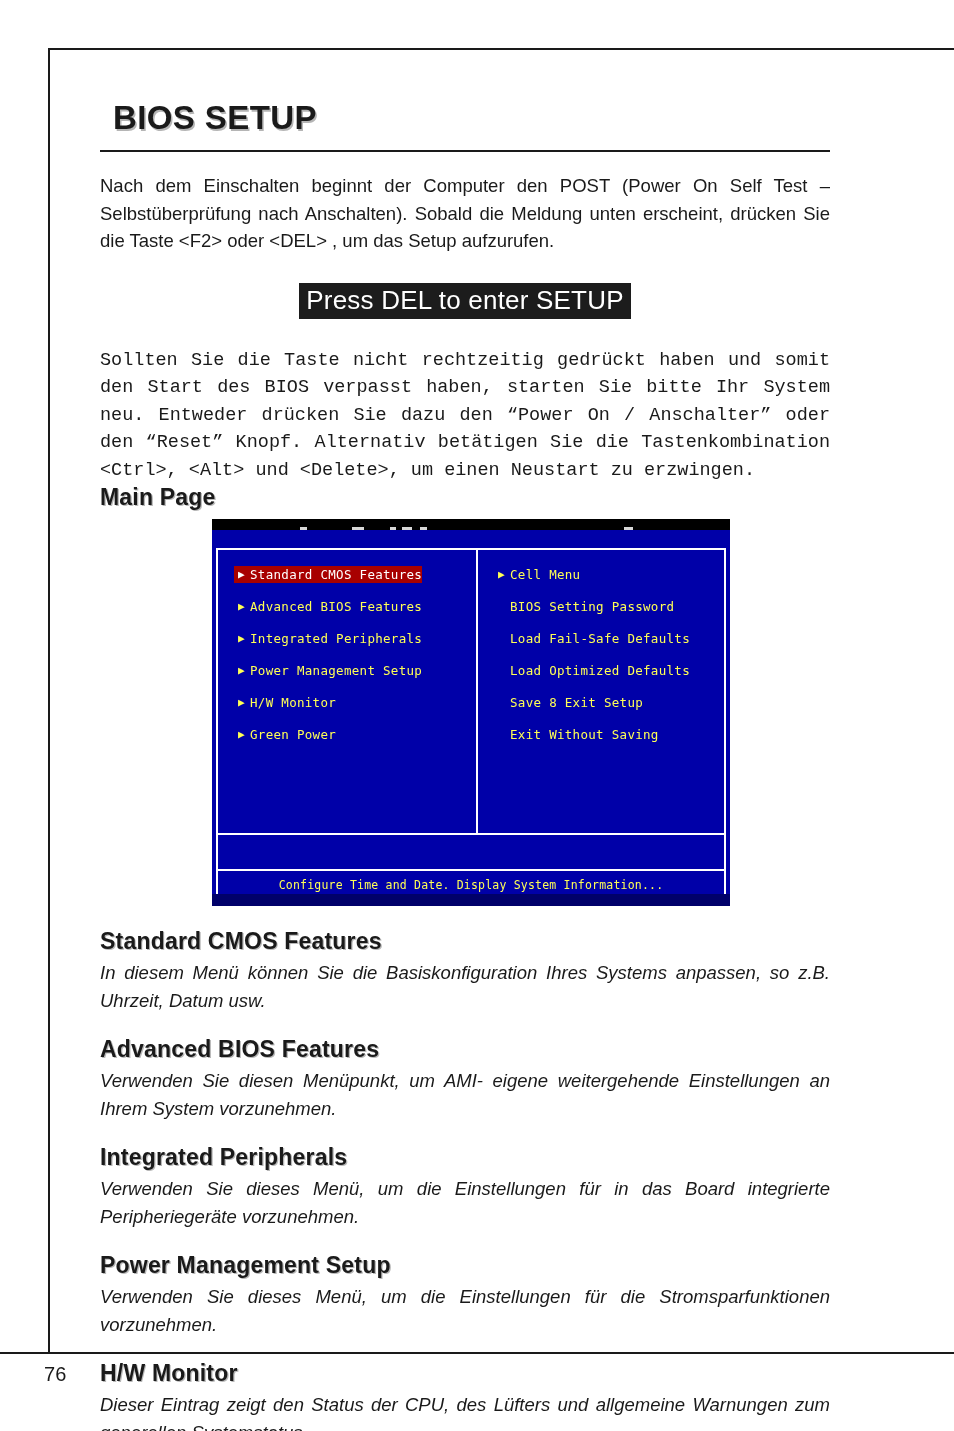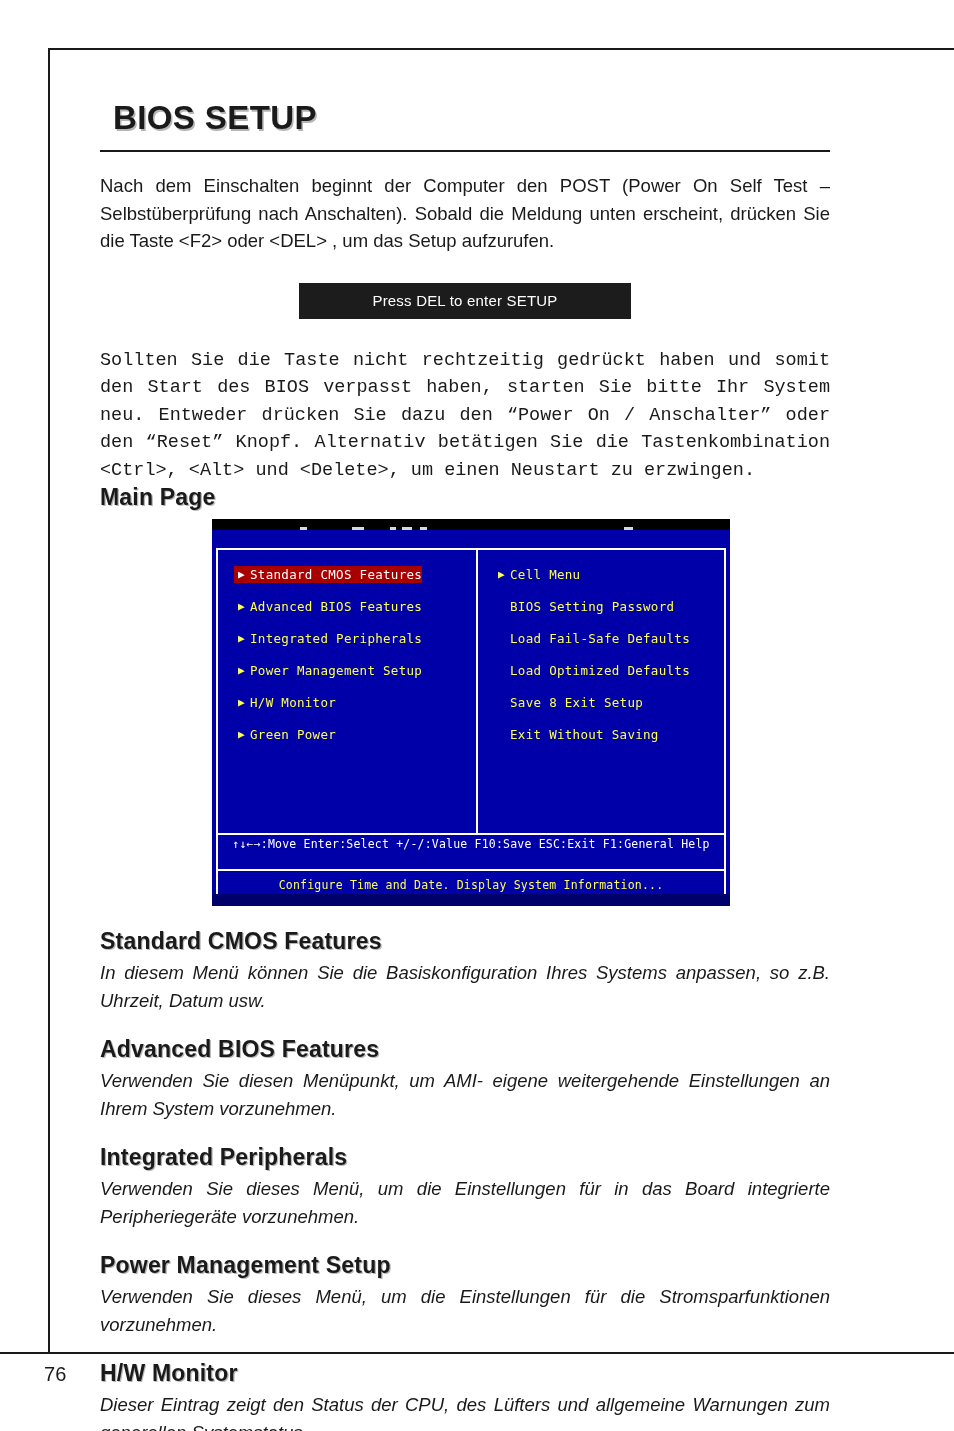--- a/index.html
+++ b/index.html
@@ -82,21 +82,21 @@
   }
   p.intro { margin-top: 20px; }
   p.second { margin-top: 28px; font-family: Liberation Mono, monospace; }
 
   .del-banner {
     margin: 28px auto 0 auto;
     width: 332px;
     height: 36px;
     background: #1c1c1c;
     color: #ffffff;
-    font-size: 15px;
+    font-size: 26px;
     display: flex;
     align-items: center;
     justify-content: center;
     letter-spacing: 0.2px;
   }
 
   h2.sub-head {
     font-size: 23px;
     font-weight: bold;
     margin: 0;
@@ -310,21 +310,20 @@
           <span class="arrow blank">▶</span>
           <span class="lbl">Save 8 Exit Setup</span>
         </div>
         <div class="bios-item">
           <span class="arrow blank">▶</span>
           <span class="lbl">Exit Without Saving</span>
         </div>
       </div>
 
       <div class="bios-helpbar">
-        <div>↑↓←→:Move  Enter:Select  +/-/:Value  F10:Save  ESC:Exit  F1:General Help</div>
       </div>
 
       <div class="bios-status">
         <div class="hint">Configure Time and Date.  Display System Information...</div>
 
       </div>
 
     </div>
 
     <div class="bios-bottomstrip"></div>

